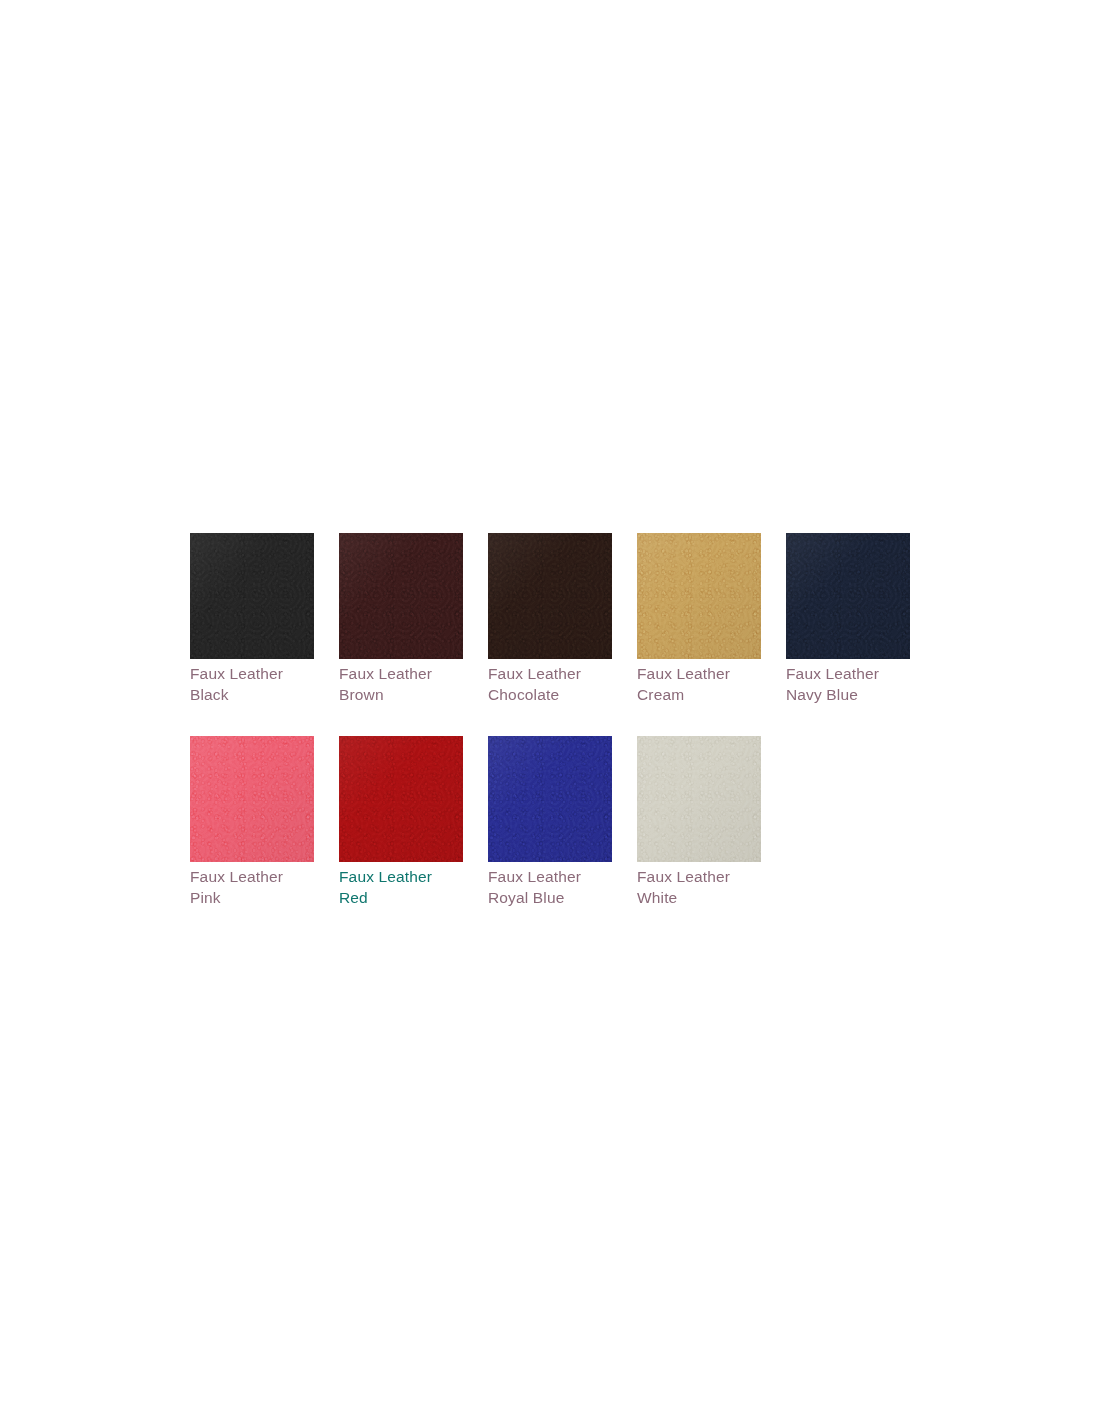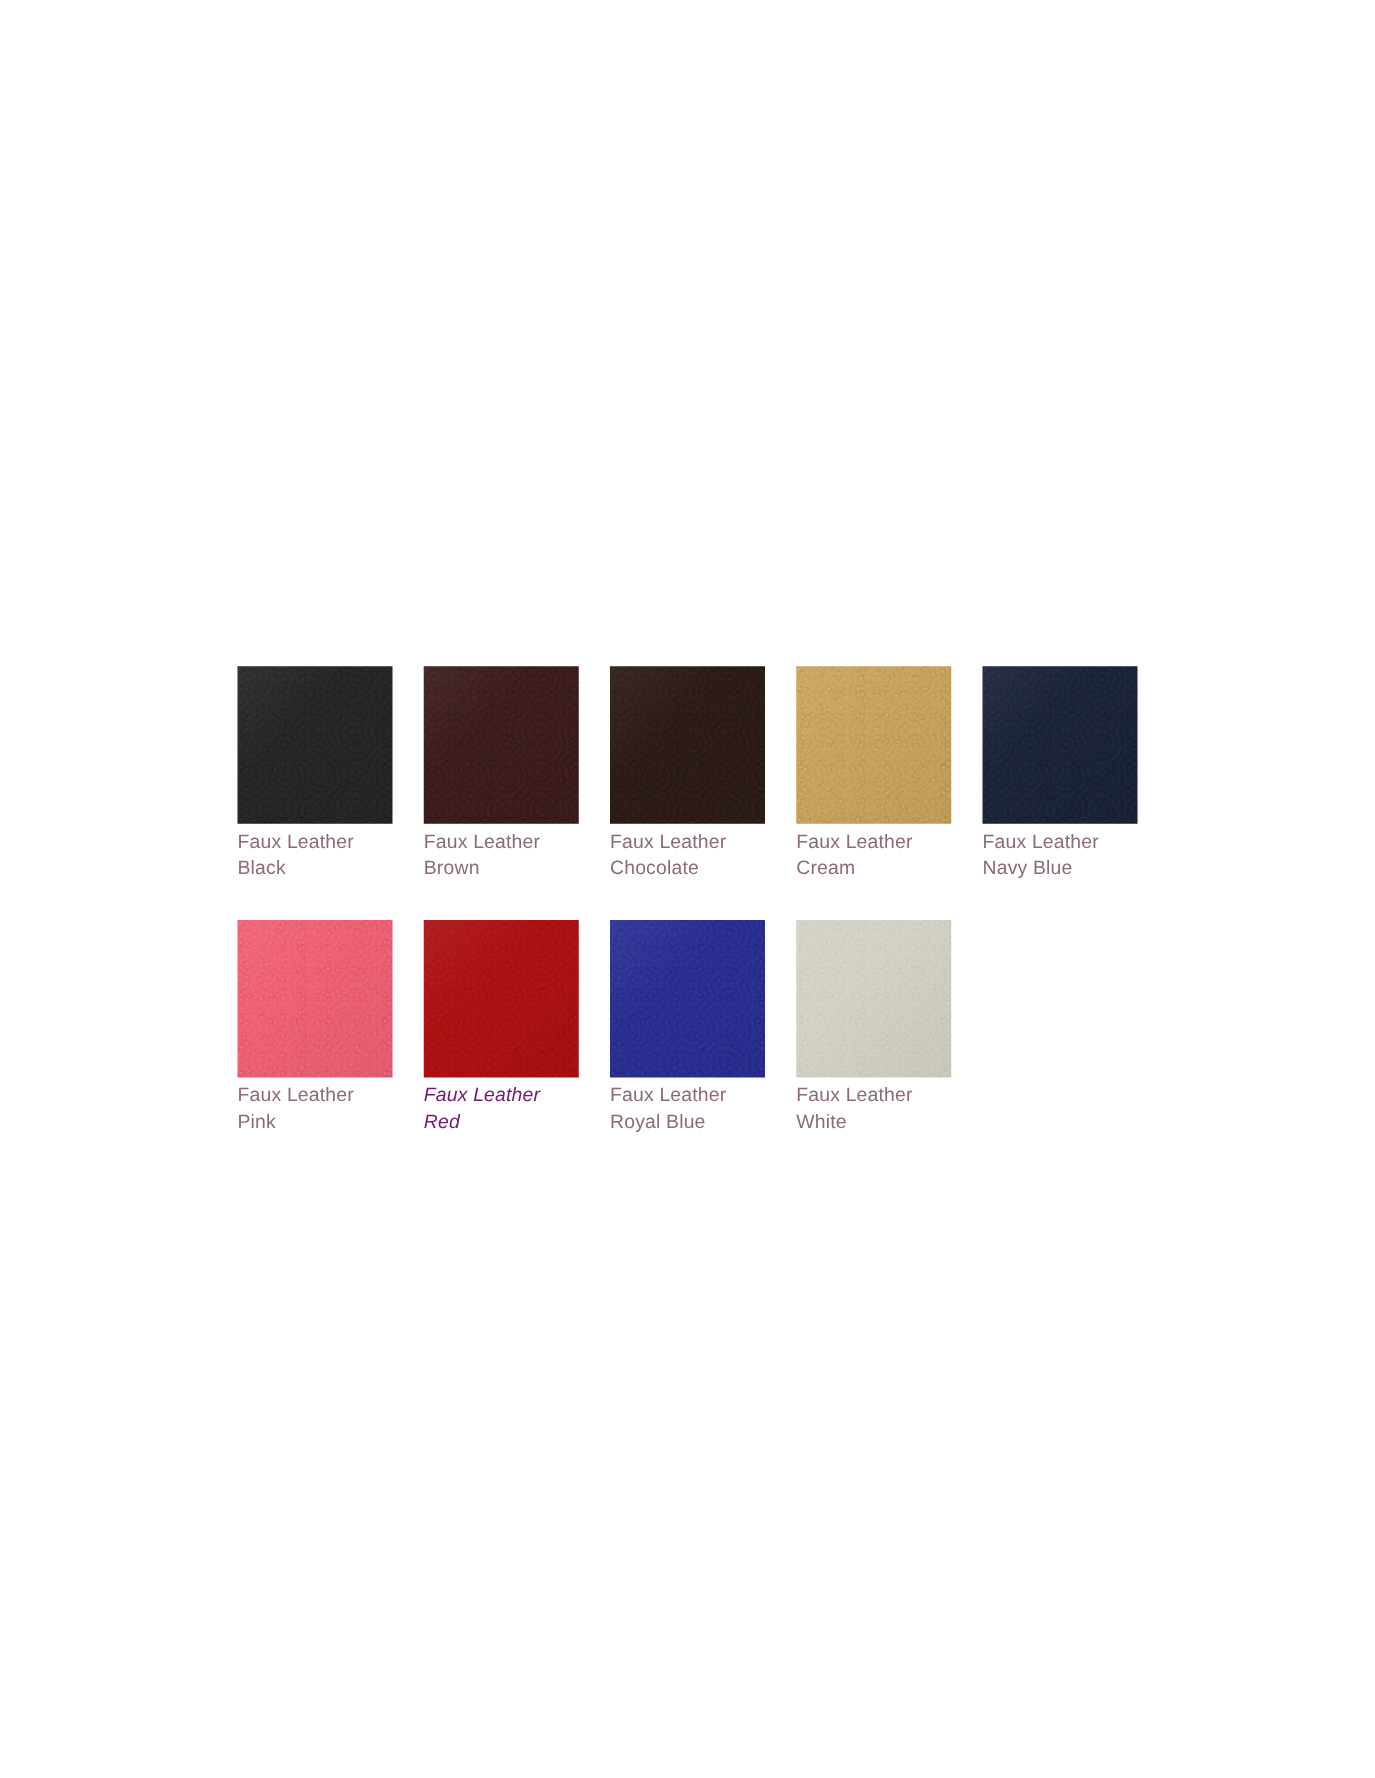--- a/index.html
+++ b/index.html
@@ -165,21 +165,21 @@
       <div class="swatch-label" style="color: rgb(139, 106, 121);">Faux Leather
 Pink</div>
     </div>
 
     <div class="swatch-cell">
       <div class="swatch-chip" style="background-color: rgb(173, 17, 19);">
         <div class="grain"></div>
         <div class="grain2"></div>
         <div class="sheen"></div>
       </div>
-      <div class="swatch-label" style="color: #701a75; font-style: italic;">Faux Leather Red</div>
+      <div class="swatch-label" style="color: #0f766e;">Faux Leather Red</div>
     </div>
 
     <div class="swatch-cell">
       <div class="swatch-chip" style="background-color: rgb(42, 47, 148);">
         <div class="grain"></div>
         <div class="grain2"></div>
         <div class="sheen"></div>
       </div>
       <div class="swatch-label" style="color: rgb(139, 106, 121);">Faux Leather
 Royal Blue</div>

